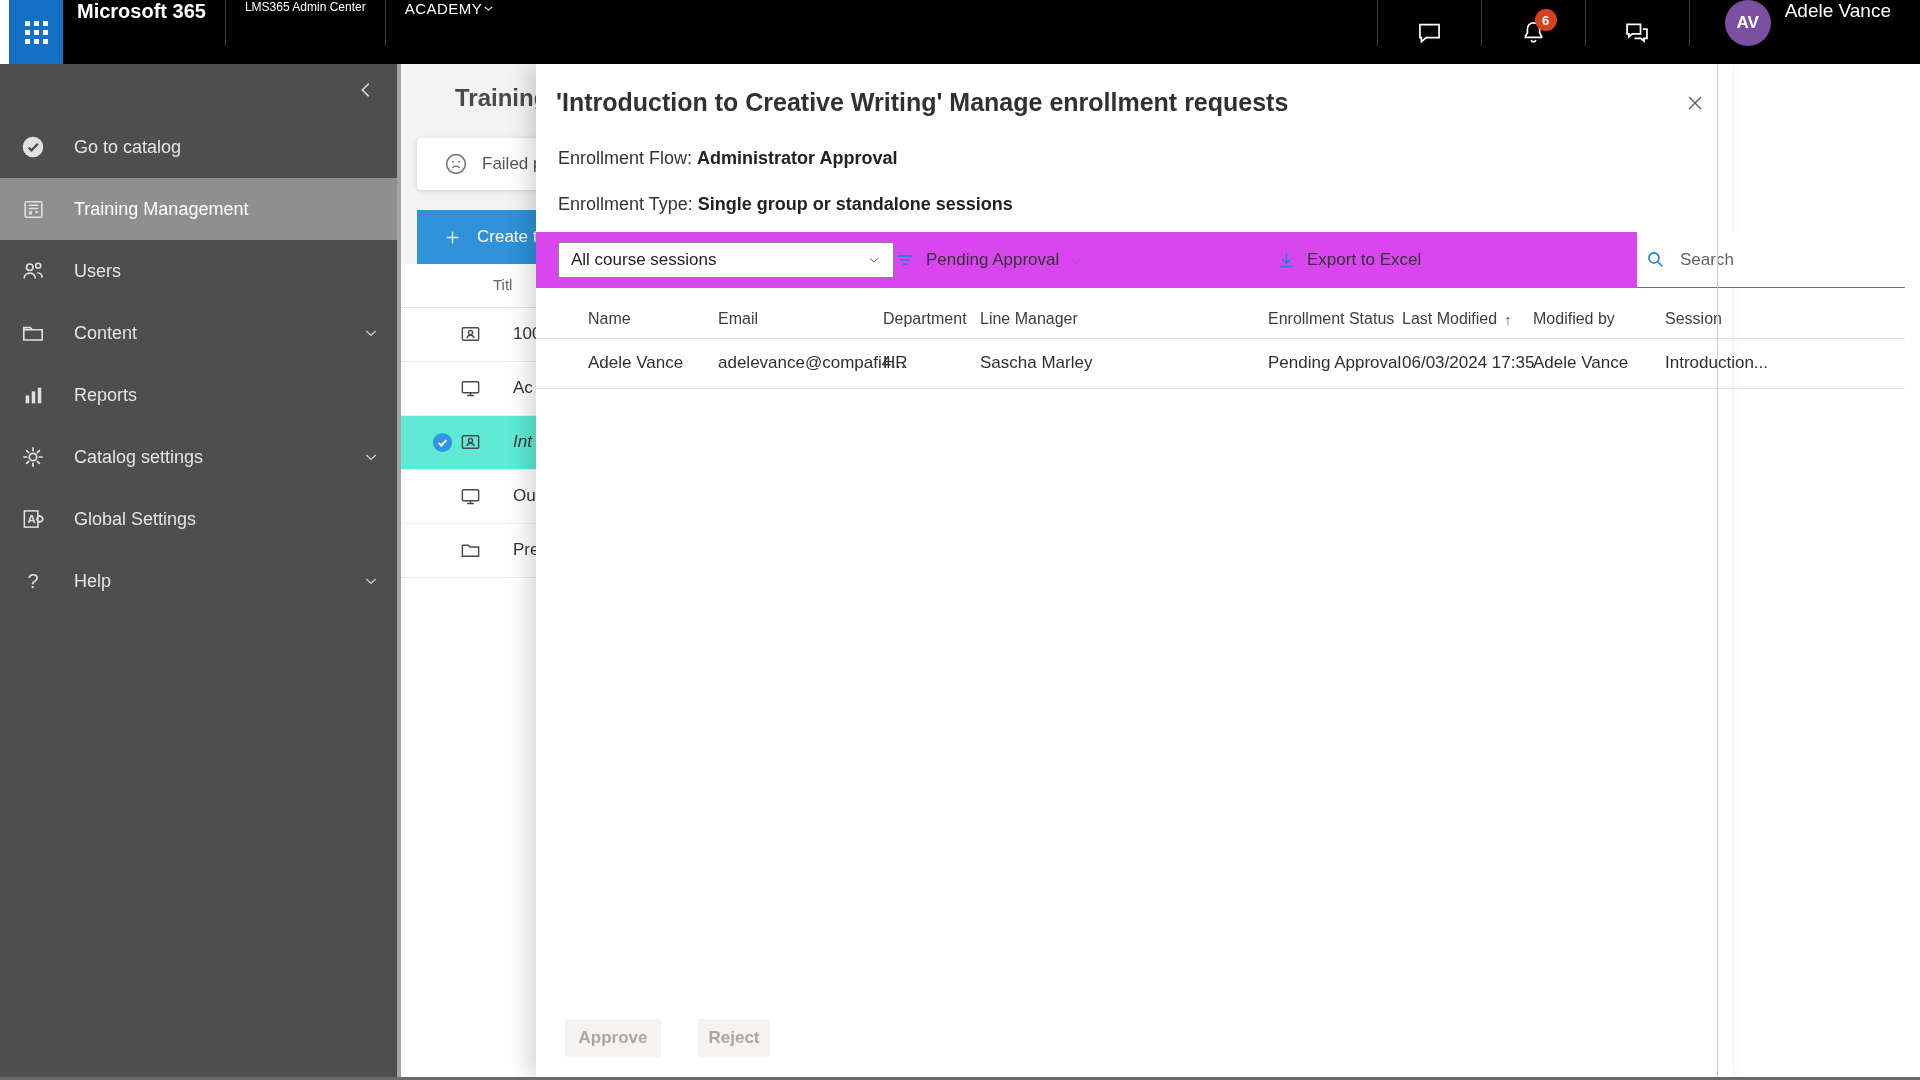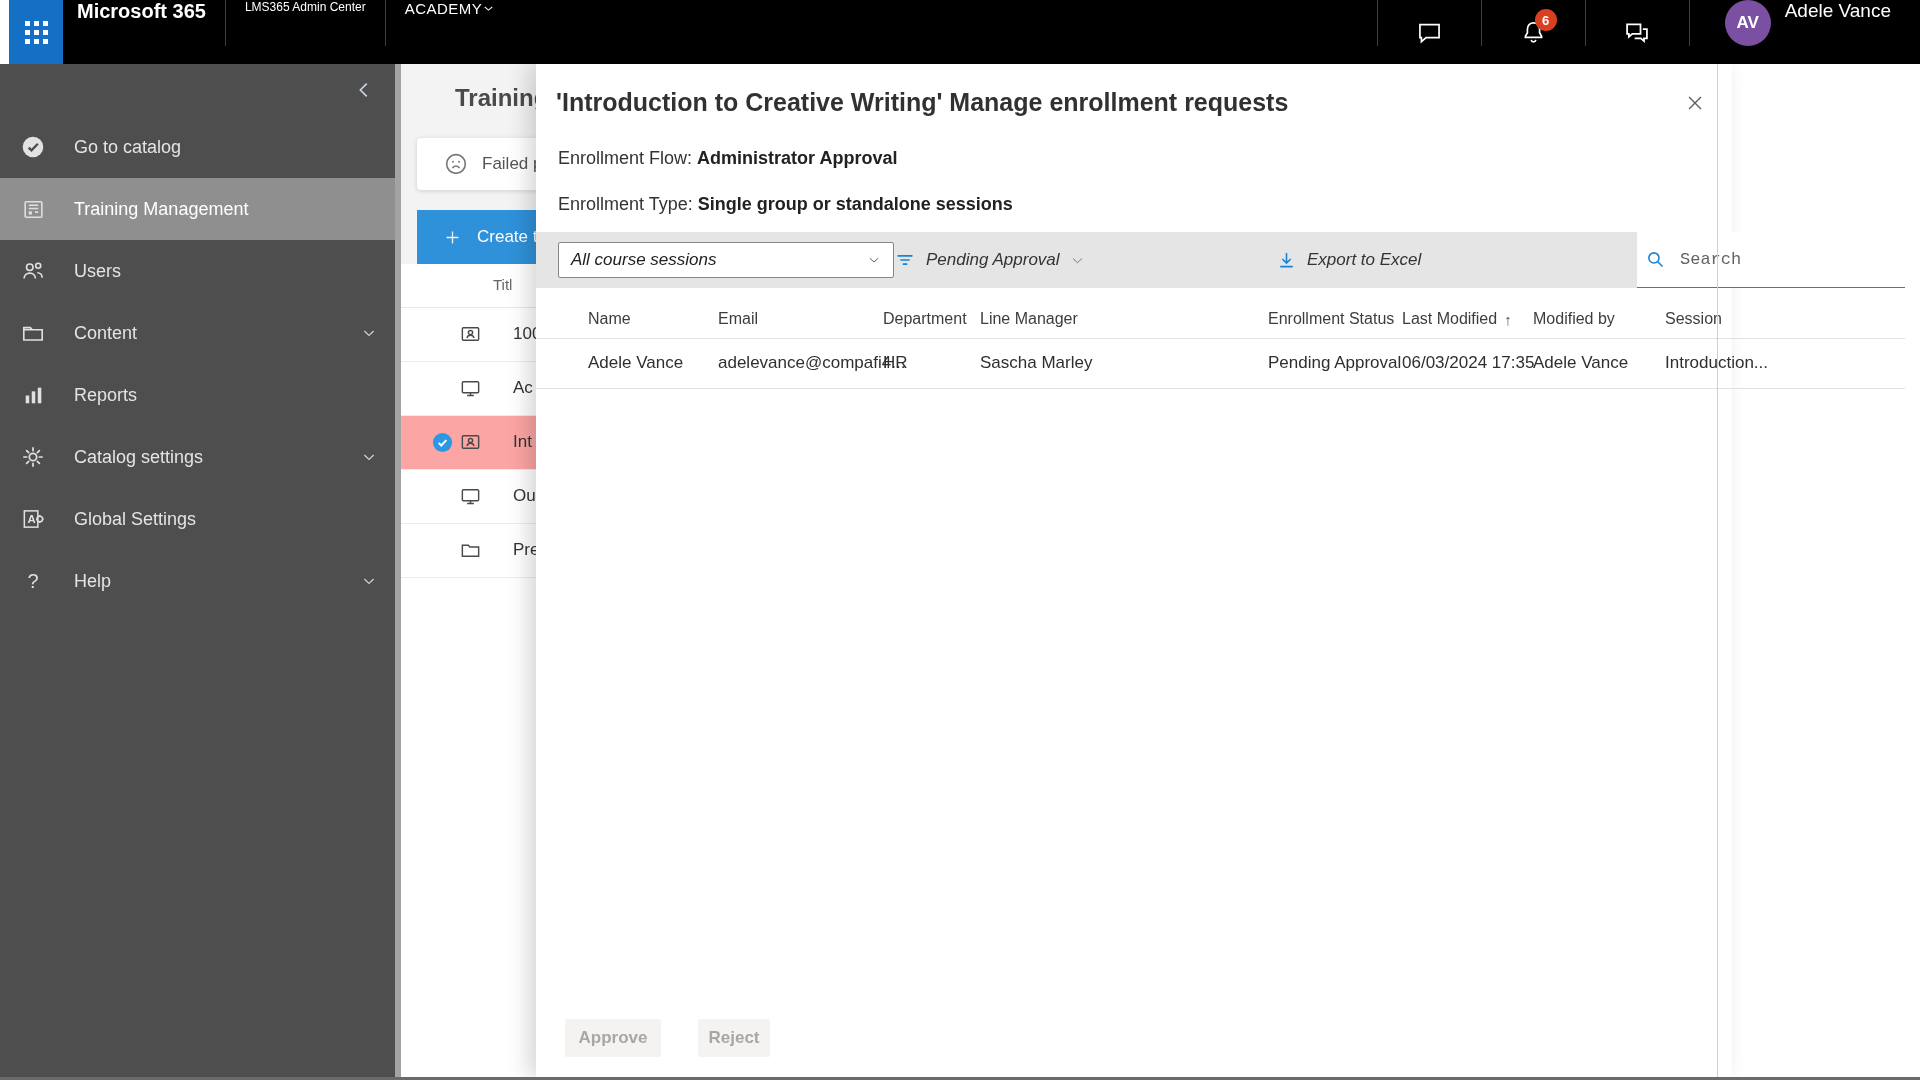--- a/index.html
+++ b/index.html
@@ -25,21 +25,21 @@
   .badge{position:absolute;top:9px;right:9px;min-width:22px;height:22px;border-radius:11px;
          background:#d9401f;color:#fff;font-size:13px;font-weight:700;display:flex;
          align-items:center;justify-content:center;}
   .avatar{width:46px;height:46px;border-radius:50%;background:#7b4fa2;color:#fff;
           display:flex;align-items:center;justify-content:center;font-weight:700;
           font-size:17px;margin-left:16px;cursor:pointer;flex:none;}
   .user-name{margin:0 38px 0 14px;font-size:19px;white-space:nowrap;}
 
   
   .sidebar{position:absolute;left:0;top:64px;width:401px;height:1013px;background:#4e4e4e;
-           border-right:6px solid #a3a3a3;box-sizing:border-box;}
+           border-right:4px solid #a3a3a3;box-sizing:border-box;}
   .collapse-row{height:52px;display:flex;justify-content:flex-end;align-items:center;
                 padding-right:20px;}
   .collapse-btn{cursor:pointer;color:#ccd6e0;}
   .nav-item{height:62px;display:flex;align-items:center;padding:0 18px 0 20px;
             color:#e4e4e4;font-size:18px;cursor:pointer;}
   .nav-item.active{background:#8f8f8f;color:#fff;}
   .ni-icon{width:26px;height:26px;margin-right:28px;flex:none;display:flex;
            align-items:center;justify-content:center;color:#e0e0e0;}
   .ni-chevron{margin-left:auto;color:#d2d2d2;}
   .q-glyph{font-size:20px;color:#e0e0e0;}
@@ -53,47 +53,47 @@
               border-radius:4px;box-shadow:0 1px 5px rgba(0,0,0,.15);display:flex;
               align-items:center;padding-left:26px;box-sizing:border-box;color:#555;
               font-size:17px;gap:13px;cursor:pointer;white-space:nowrap;}
   .create-btn{position:absolute;left:16px;top:146px;width:180px;height:54px;background:#2e91d9;
               color:#fff;font-size:17px;display:flex;align-items:center;padding-left:26px;
               gap:15px;box-sizing:border-box;cursor:pointer;white-space:nowrap;}
   .bg-list{position:absolute;left:0;top:200px;width:135px;bottom:0;background:#fff;}
   .bg-list-headrow{height:43px;border-bottom:1px solid #e7e7e7;position:relative;}
   .bg-list-header{position:absolute;left:92px;top:12px;font-size:15px;color:#666;}
   .bg-row{height:53px;border-bottom:1px solid #ededed;position:relative;cursor:pointer;}
-  .bg-row.selected{background:#fca5a5;}
+  .bg-row.selected{background:#5eead4;font-style:italic;}
   .row-check{position:absolute;left:30px;top:15px;}
   .row-icon{position:absolute;left:58px;top:15px;color:#4a4a4a;}
   .row-label{position:absolute;left:112px;top:16px;font-size:17px;color:#333;white-space:nowrap;}
 
   
   .panel{position:absolute;left:536px;top:64px;width:1196px;height:1013px;background:#fff;
          box-shadow:-8px 0 20px rgba(0,0,0,.16);}
   .close-x{position:absolute;top:26px;right:24px;width:26px;height:26px;color:#5f5f5f;
            cursor:pointer;display:flex;align-items:center;justify-content:center;}
   .panel-title{position:absolute;left:20px;top:24px;font-size:25px;font-weight:700;
                color:#323130;white-space:nowrap;}
   .info-line{position:absolute;left:22px;font-size:18px;color:#333;white-space:nowrap;}
   .info-line b{font-weight:700;color:#222;}
   .info-flow{top:84px;} .info-type{top:130px;}
 
   .toolbar{position:absolute;left:0;top:168px;height:56px;width:1369px;display:flex;}
-  .toolbar-gray{flex:1;background:#e5e5e5;position:relative;font-style:italic;}
+  .toolbar-gray{flex:1;background:#d946ef;position:relative;}
   .sessions-select{position:absolute;left:22px;top:10px;width:336px;height:36px;background:#fff;
                    border:1px solid #8a8886;border-radius:2px;display:flex;align-items:center;
                    justify-content:space-between;padding:0 12px;box-sizing:border-box;
                    font-size:17px;color:#222;cursor:pointer;}
   .tool-group{position:absolute;top:0;height:56px;display:flex;align-items:center;gap:10px;
               font-size:17px;color:#333;cursor:pointer;white-space:nowrap;}
   .filter-group{left:358px;} .export-group{left:740px;}
   .searchbox{width:268px;background:#fff;border-bottom:1px solid #6f6f6f;display:flex;
-             align-items:center;padding-left:8px;gap:12px;box-sizing:border-box;font-family:Liberation Mono, monospace;}
+             align-items:center;padding-left:8px;gap:12px;box-sizing:border-box;}
   .searchbox input{border:none;outline:none;font-size:17px;color:#333;width:200px;
                    background:transparent;font-family:inherit;}
   .searchbox input::placeholder{color:#636363;}
 
   .grid-header{position:absolute;left:0;top:236px;height:38px;width:1369px;
                border-bottom:1px solid #e1e1e1;}
   .grid-row{position:absolute;left:0;top:274px;height:50px;width:1369px;
             border-bottom:1px solid #e1e1e1;cursor:pointer;}
   .cell{position:absolute;top:0;height:100%;display:flex;align-items:center;
         font-size:16px;color:#3d3d3d;white-space:nowrap;}

